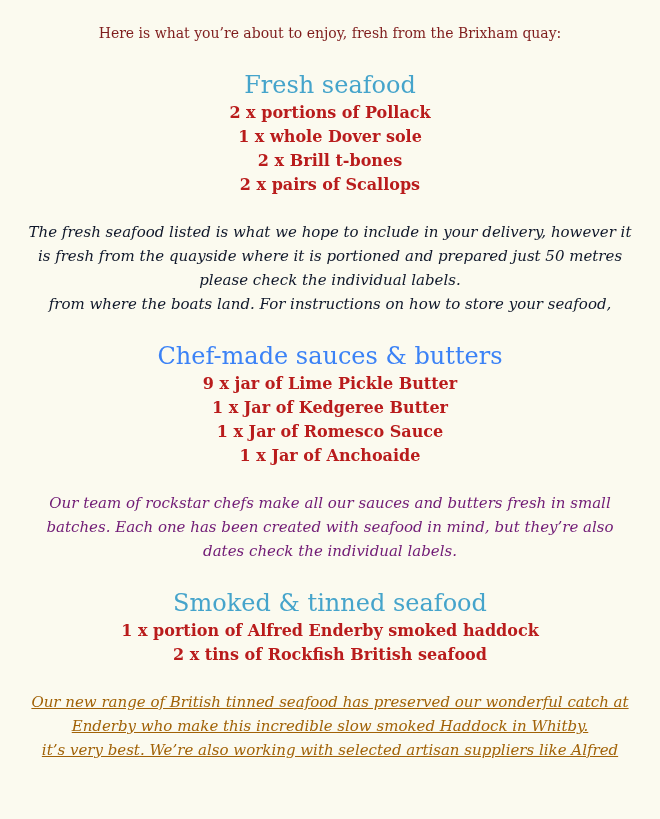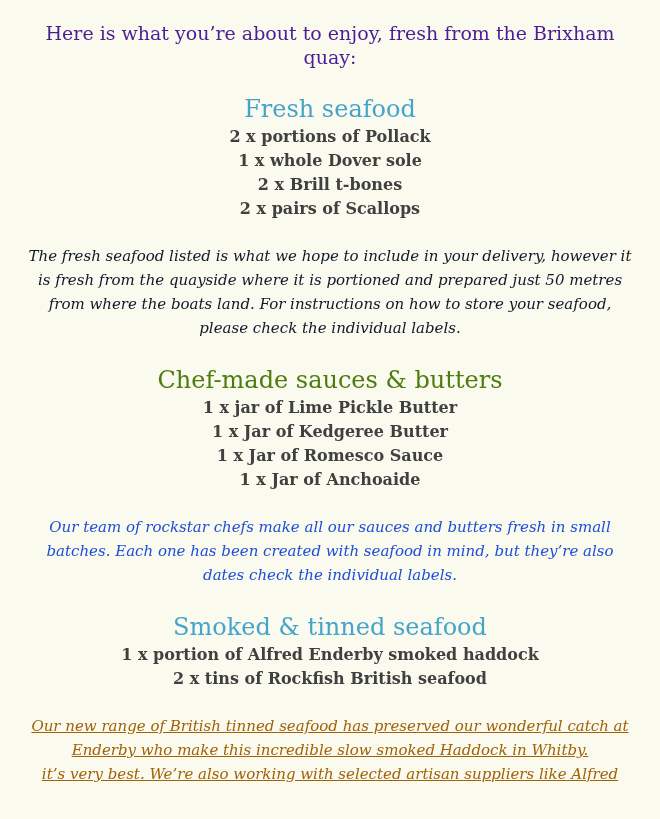--- a/index.html
+++ b/index.html
@@ -14,43 +14,43 @@
     color: #54565A;
     overflow-x: hidden;
   }
   .content {
     width: 620px;
     margin: 0 auto;
     padding-top: 21px;
     text-align: center;
   }
   .intro {
-    font-size: 19px;
+    font-size: 14px;
     line-height: 24px;
     margin: 0 0 24px 0;
-    color: #4c1d95;
+    color: #7f1d1d;
   }
   .section {
     margin: 0;
   }
   .section-heading {
     font-size: 24px;
     line-height: 32px;
     font-weight: normal;
     margin: 0;
     color: #45A4CB;
   }
   .items {
     margin: 0;
   }
   .items .item-line {
     font-size: 16px;
     font-weight: bold;
     line-height: 24px;
-    color: #404040;
+    color: #b91c1c;
   }
   .note {
     margin: 23px 0 24px 0;
     font-style: italic;
     font-size: 15px;
     line-height: 24px;
     color: #5B5D56;
   }
   .note .note-line {
     white-space: nowrap;
@@ -67,34 +67,34 @@
     <h2 class="section-heading" style="color: rgb(69, 164, 203);">Fresh seafood</h2>
     <div class="items" style="color: rgb(77, 79, 82);">
         <div class="item-line">2 x portions of Pollack</div>
         <div class="item-line">1 x whole Dover sole</div>
         <div class="item-line">2 x Brill t-bones</div>
         <div class="item-line">2 x pairs of Scallops</div>
       </div>
     <div class="note" style="color: #0f172a;">
         <div class="note-line">The fresh seafood listed is what we hope to include in your delivery, however it</div>
         <div class="note-line">is fresh from the quayside where it is portioned and prepared just 50 metres</div>
+        <div class="note-line">please check the individual labels.</div>
         <div class="note-line">from where the boats land. For instructions on how to store your seafood,</div>
-        <div class="note-line">please check the individual labels.</div>
       </div>
   </div>
 
   <div class="section">
-    <h2 class="section-heading" style="color: #4d7c0f;">Chef-made sauces &amp; butters</h2>
+    <h2 class="section-heading" style="color: #3b82f6;">Chef-made sauces &amp; butters</h2>
     <div class="items" style="color: rgb(77, 79, 82);">
-        <div class="item-line">1 x jar of Lime Pickle Butter</div>
+        <div class="item-line">9 x jar of Lime Pickle Butter</div>
         <div class="item-line">1 x Jar of Kedgeree Butter</div>
         <div class="item-line">1 x Jar of Romesco Sauce</div>
         <div class="item-line">1 x Jar of Anchoaide</div>
       </div>
-    <div class="note" style="color: #1d4ed8;">
+    <div class="note" style="color: #701a75;">
         <div class="note-line">Our team of rockstar chefs make all our sauces and butters fresh in small</div>
         <div class="note-line">batches. Each one has been created with seafood in mind, but they’re also</div>
         <div class="note-line">dates check the individual labels.</div>
       </div>
   </div>
 
   <div class="section">
     <h2 class="section-heading" style="color: rgb(69, 164, 203);">Smoked &amp; tinned seafood</h2>
     <div class="items" style="color: rgb(77, 79, 82);">
         <div class="item-line">1 x portion of Alfred Enderby smoked haddock</div>

